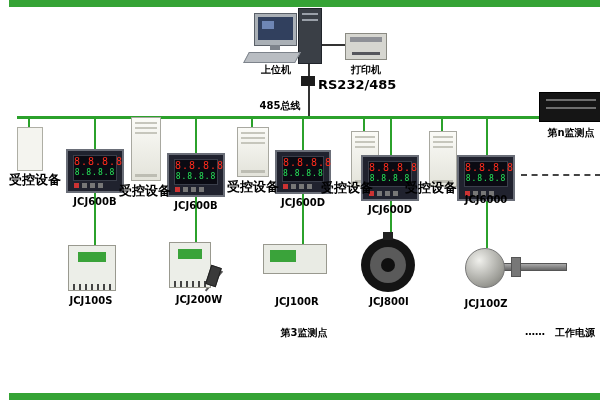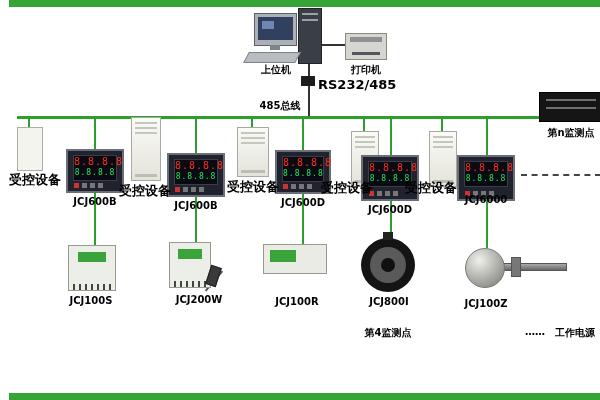--- a/index.html
+++ b/index.html
@@ -157,20 +157,21 @@
       <div class="grn">8.8.8.8</div>
     </div>
     <div class="btns"><i class="r"></i><i></i><i></i><i></i></div>
   </div>
   <div class="lbl" style="left:266px;top:197px;width:56px;">JCJ600D</div>
   <div class="gline" style="left:293px;top:194px;width:2px;height:50px;"></div>
   <div class="hsensor" style="left:254px;top:244px;width:62px;height:28px;">
     <div class="tag"></div>
   </div>
   <div class="lbl" style="left:262px;top:296px;width:52px;">JCJ100R</div>
+  <div class="lbl" style="left:258px;top:326px;width:74px;">第3监测点</div>
 
   <div class="gline" style="left:354px;top:119px;width:2px;height:13px;"></div>
   <div class="device" style="left:342px;top:131px;width:26px;height:54px;">
       <div class="vent"></div>
       <div class="foot"></div>
     </div>
   <div class="lbl small" style="left:312px;top:179px;width:46px;">受控设备</div>
   <div class="gline" style="left:381px;top:119px;width:2px;height:36px;"></div>
   <div class="meter" style="left:352px;top:155px;width:58px;height:46px;">
     <div class="disp">
@@ -180,21 +181,20 @@
     <div class="btns"><i class="r"></i><i></i><i></i><i></i></div>
   </div>
   <div class="lbl" style="left:352px;top:204px;width:58px;">JCJ600D</div>
   <div class="gline" style="left:381px;top:201px;width:2px;height:39px;"></div>
   <div class="ring" style="left:352px;top:238px;">
     <div class="nub"></div>
     <div class="mid"></div>
     <div class="hole"></div>
   </div>
   <div class="lbl" style="left:353px;top:296px;width:54px;">JCJ800I</div>
-  <div class="lbl" style="left:342px;top:326px;width:74px;">第4监测点</div>
 
   <div class="gline" style="left:432px;top:119px;width:2px;height:13px;"></div>
   <div class="device" style="left:420px;top:131px;width:26px;height:54px;">
       <div class="vent"></div>
       <div class="foot"></div>
     </div>
   <div class="lbl small" style="left:396px;top:179px;width:46px;">受控设备</div>
   <div class="gline" style="left:477px;top:119px;width:2px;height:36px;"></div>
   <div class="meter" style="left:448px;top:155px;width:58px;height:46px;">
     <div class="disp">

